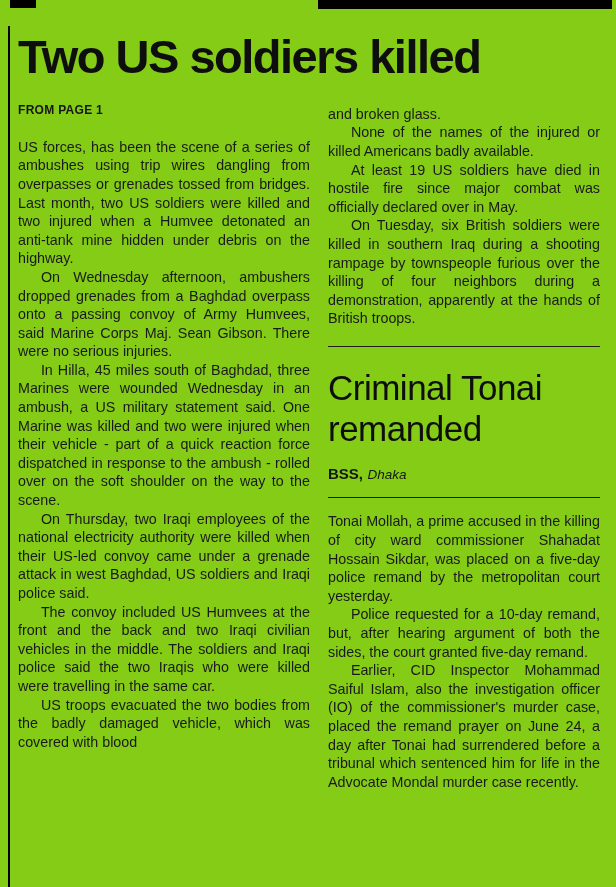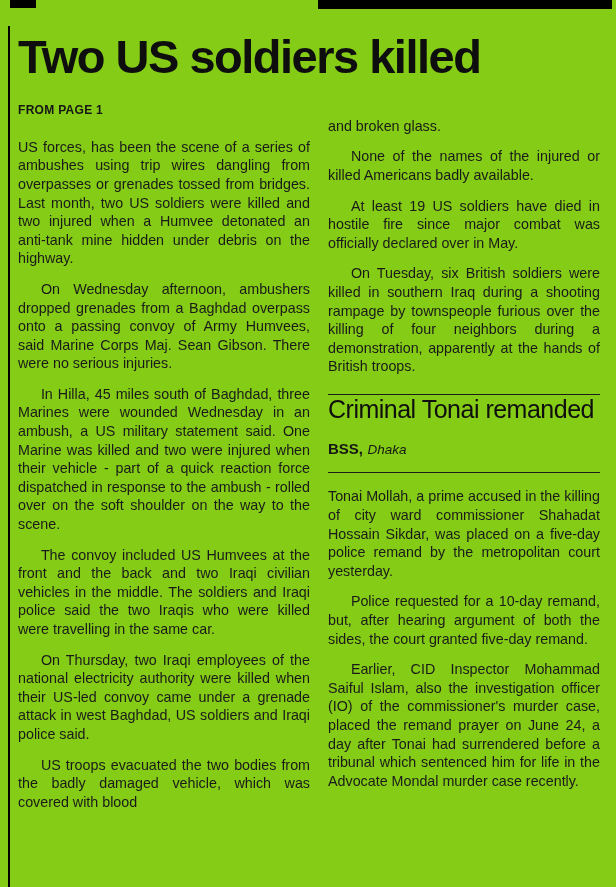--- a/index.html
+++ b/index.html
@@ -53,35 +53,35 @@
     font-size: 12px;
     letter-spacing: 0.3px;
     margin-bottom: 21px;
   }
   .body p {
     font-size: 14.3px;
     line-height: 18.6px;
     text-align: justify;
     text-indent: 1.6em;
     color: #1a1a1a;
-    margin-top: 12px;
   }
   .body p.flush { text-indent: 0; }
   .rule {
     border: none;
     border-top: 1.5px solid #1c1c1c;
     height: 0;
   }
   .rule-mid { margin-top: 18px; }
   .headline2 {
-    font-size: 25px;
+    font-size: 35px;
     font-weight: 400;
     letter-spacing: -0.5px;
     line-height: 1.18;
     color: #0e0e0e;
+    margin-top: 20px;
     margin-bottom: 16px;
   }
   .byline { margin-bottom: 14px; }
   .byline .agency { font-weight: 700; font-size: 15px; }
   .byline .city { font-style: italic; font-size: 13.5px; }
   .rule-byline { margin-bottom: 14px; }
 </style>
 </head>
 <body>
 
@@ -95,22 +95,22 @@
 
     <h1 class="headline">Two US soldiers killed</h1>
 
     <div class="columns">
 
       <div class="col-left body">
         <div class="frompage">FROM PAGE 1</div>
         <p class="flush">US forces, has been the scene of a series of ambushes using trip wires dangling from overpasses or grenades tossed from bridges. Last month, two US soldiers were killed and two injured when a Humvee detonated an anti-tank mine hidden under debris on the highway.</p>
         <p>On Wednesday afternoon, ambushers dropped grenades from a Baghdad overpass onto a passing convoy of Army Humvees, said Marine Corps Maj. Sean Gibson. There were no serious injuries.</p>
         <p>In Hilla, 45 miles south of Baghdad, three Marines were wounded Wednesday in an ambush, a US military statement said. One Marine was killed and two were injured when their vehicle - part of a quick reaction force dispatched in response to the ambush - rolled over on the soft shoulder on the way to the scene.</p>
+        <p>On Thursday, two Iraqi employees of the national electricity authority were killed when their US-led convoy came under a grenade attack in west Baghdad, US soldiers and Iraqi police said.</p>
         <p>The convoy included US Humvees at the front and the back and two Iraqi civilian vehicles in the middle. The soldiers and Iraqi police said the two Iraqis who were killed were travelling in the same car.</p>
-        <p>On Thursday, two Iraqi employees of the national electricity authority were killed when their US-led convoy came under a grenade attack in west Baghdad, US soldiers and Iraqi police said.</p>
         <p>US troops evacuated the two bodies from the badly damaged vehicle, which was covered with blood</p>
       </div>
 
       <div class="col-right">
 
         <div class="body">
           <p class="flush">and broken glass.</p>
           <p>None of the names of the injured or killed Americans badly available.</p>
           <p>At least 19 US soldiers have died in hostile fire since major combat was officially declared over in May.</p>
           <p>On Tuesday, six British soldiers were killed in southern Iraq during a shooting rampage by townspeople furious over the killing of four neighbors during a demonstration, apparently at the hands of British troops.</p>

